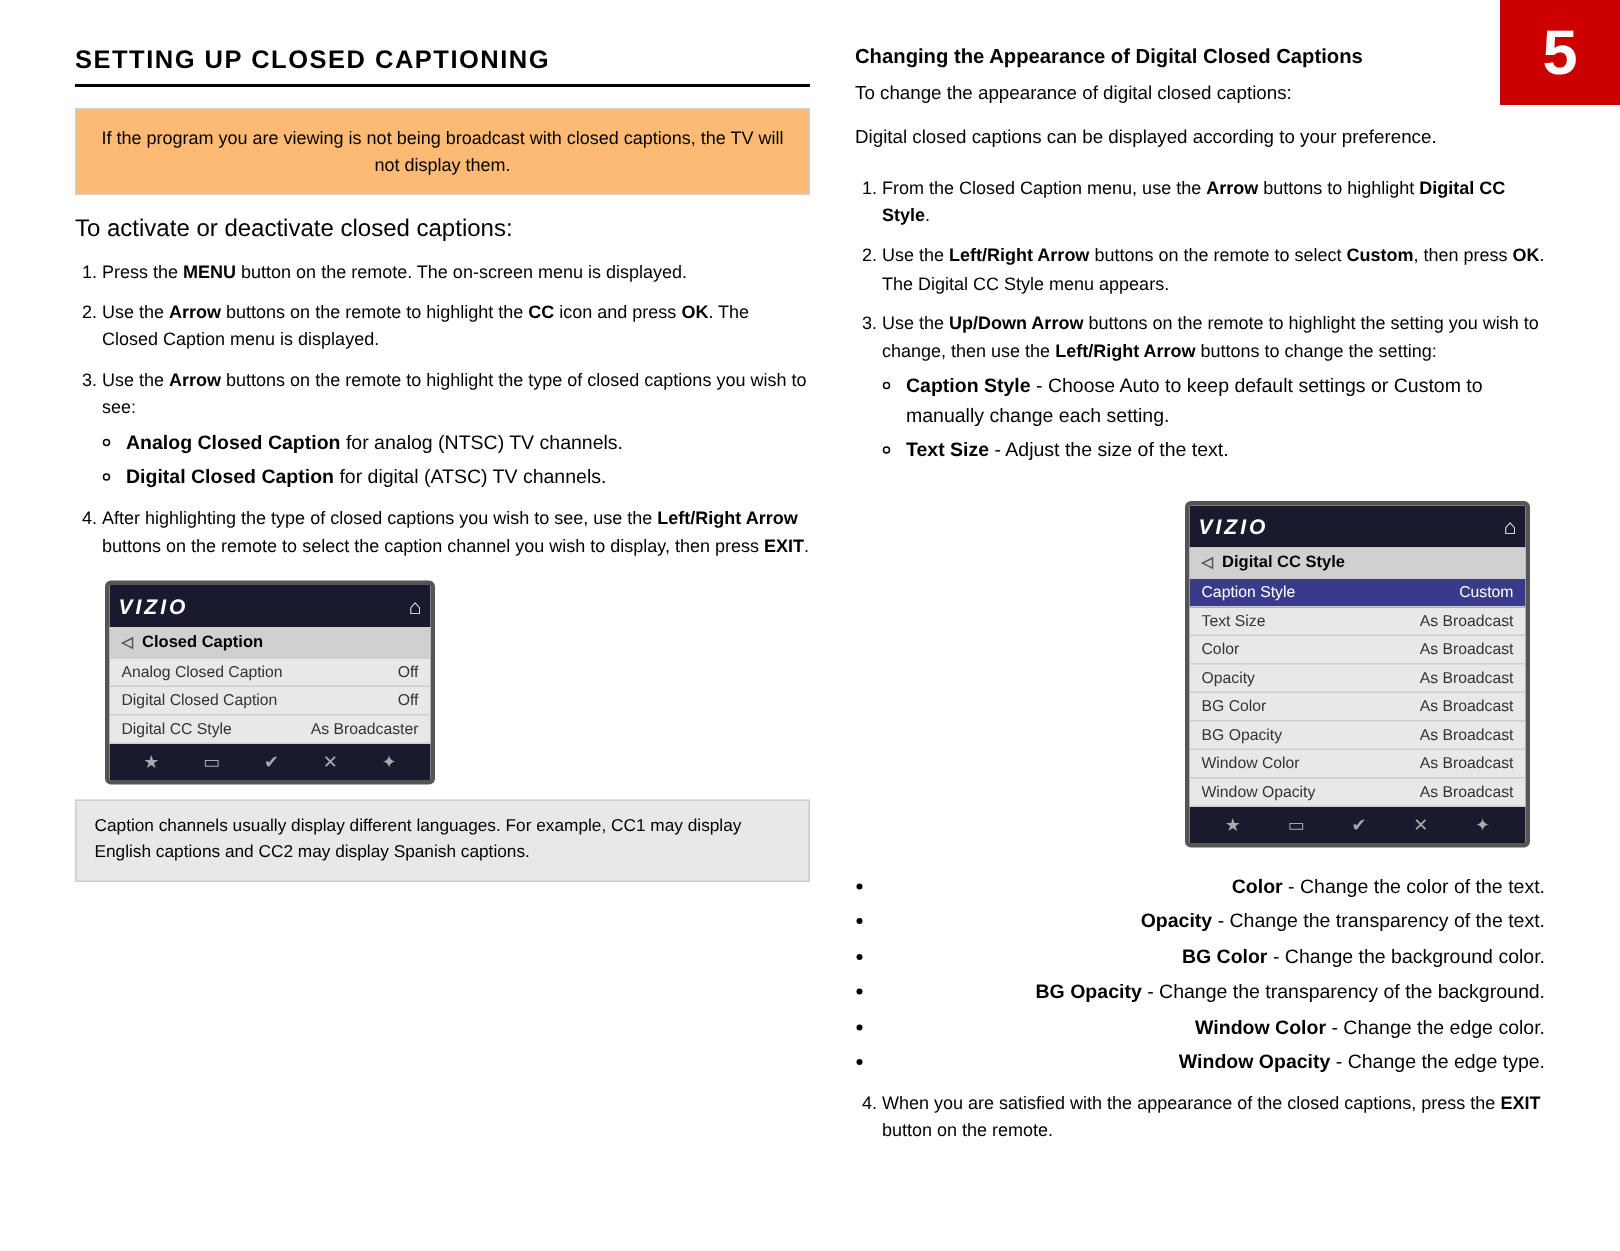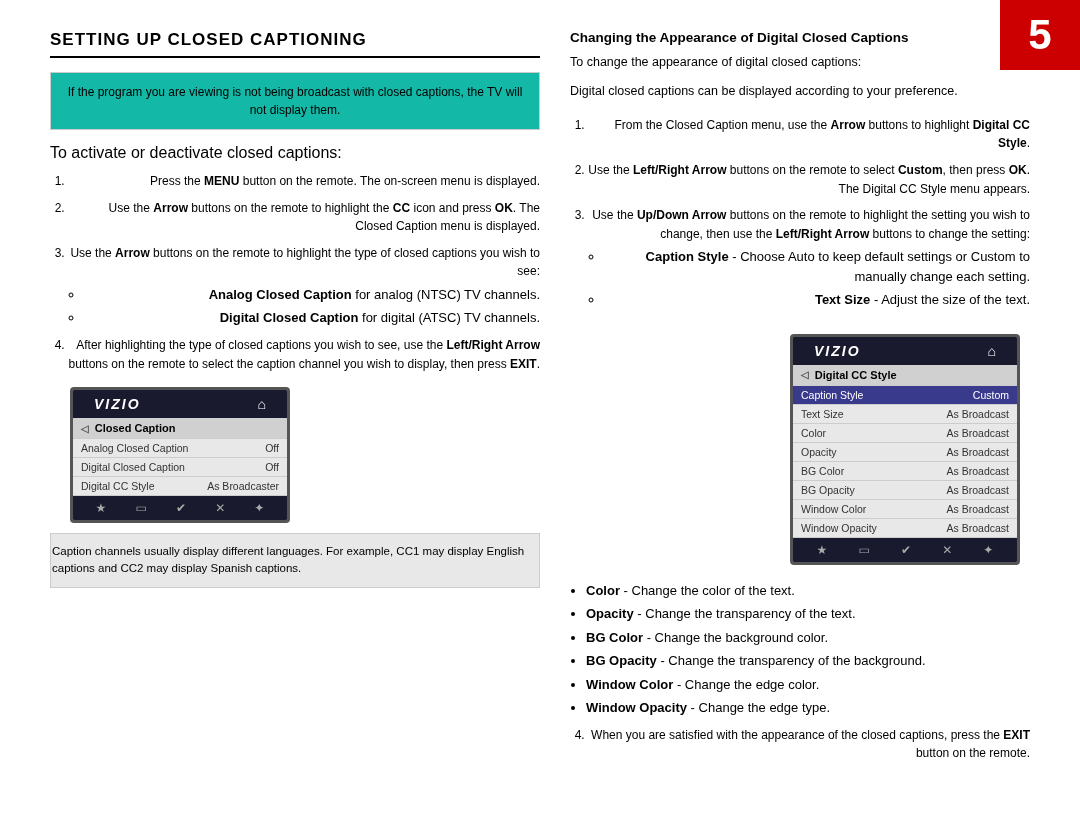--- a/index.html
+++ b/index.html
@@ -58,38 +58,37 @@
       padding-bottom: 6px;
     }
 
     .intro-text {
       font-size: 12.5px;
       line-height: 1.55;
       margin-bottom: 14px;
     }
 
     .info-box {
-      background: #14b8a6;
+      background: #fdba74;
       border: 1px solid #ccc;
       padding: 10px 16px;
       font-size: 12px;
       line-height: 1.5;
       text-align: center;
       margin-bottom: 14px;
     }
 
     .steps-intro {
       font-size: 16px;
       margin-bottom: 10px;
     }
 
     ol {
       padding-left: 18px;
       margin-bottom: 10px;
-      text-align: right;
     }
 
     ol li {
       font-size: 12px;
       line-height: 1.55;
       margin-bottom: 8px;
     }
 
     ul {
       padding-left: 16px;
@@ -108,21 +107,21 @@
       border: 3px solid #555;
       border-radius: 4px;
       background: #f0f0f0;
       margin: 14px 0 10px 20px;
       width: 220px;
       overflow: hidden;
     }
 
     .tv-header {
       background: #1a1a2e;
-      padding: 6px 21px;
+      padding: 6px 6px;
       display: flex;
       align-items: center;
       justify-content: space-between;
     }
 
     .vizio-logo {
       color: white;
       font-size: 14px;
       font-weight: bold;
       font-style: italic;
@@ -214,21 +213,21 @@
     .page-number {
       text-align: center;
       font-size: 12px;
       color: #333;
       margin-top: 10px;
     }
 
     .bottom-note {
       background: #e8e8e8;
       border: 1px solid #ccc;
-      padding: 9px 1px;
+      padding: 9px 12px;
       font-size: 11.5px;
       line-height: 1.5;
       margin-top: 10px;
     }
 
     .tv-screen-wrapper {
       display: flex;
       justify-content: flex-end;
       margin-right: 10px;
     }
@@ -372,21 +371,21 @@
         <div class="tv-footer">
           <span>★</span>
           <span>▭</span>
           <span>✔</span>
           <span>✕</span>
           <span>✦</span>
         </div>
       </div>
     </div>
 
-    <ul style="margin-top:6px;">
+    <ul style="margin-top:6px;text-align:right;">
       <li><strong>Color</strong> - Change the color of the text.</li>
       <li><strong>Opacity</strong> - Change the transparency of the text.</li>
       <li><strong>BG Color</strong> - Change the background color.</li>
       <li><strong>BG Opacity</strong> - Change the transparency of the background.</li>
       <li><strong>Window Color</strong> - Change the edge color.</li>
       <li><strong>Window Opacity</strong> - Change the edge type.</li>
     </ul>
 
     <ol start="4" style="margin-top:8px;">
       <li>

